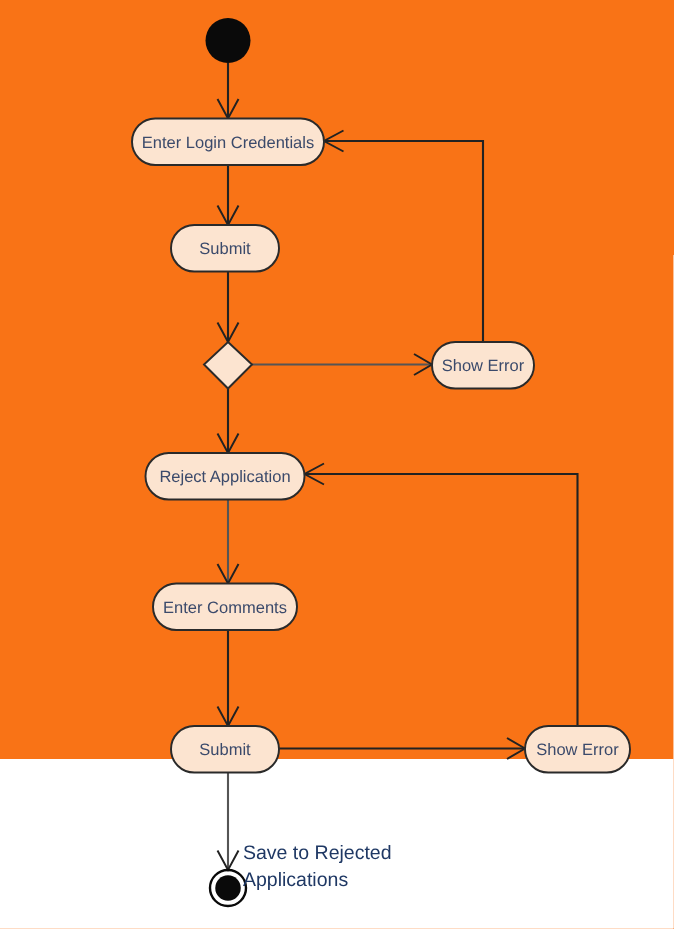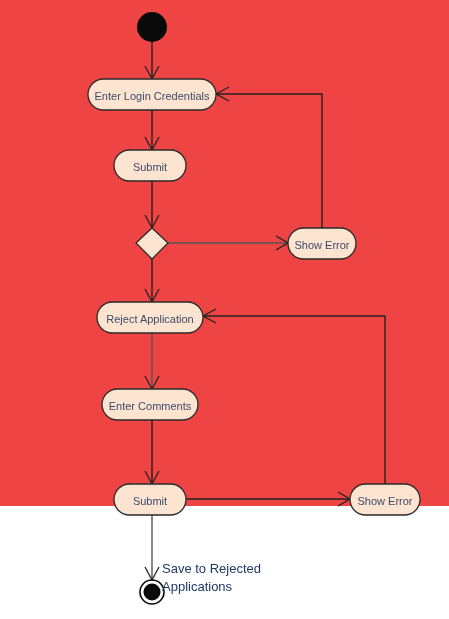--- a/index.html
+++ b/index.html
@@ -10,21 +10,21 @@
   body {
     width: 449px;
     height: 619px;
     font-family: "Liberation Sans", sans-serif;
     overflow: hidden;
   }
   #diagram-root {
     position: relative;
     width: 449px;
     height: 506px;
-    background: #ef4444;
+    background: #f97316;
   }
   svg.canvas {
     position: absolute;
     top: 0;
     left: 0;
     width: 449px;
     height: 619px;
   }
   .node-label {
     font-family: "Liberation Sans", sans-serif;

